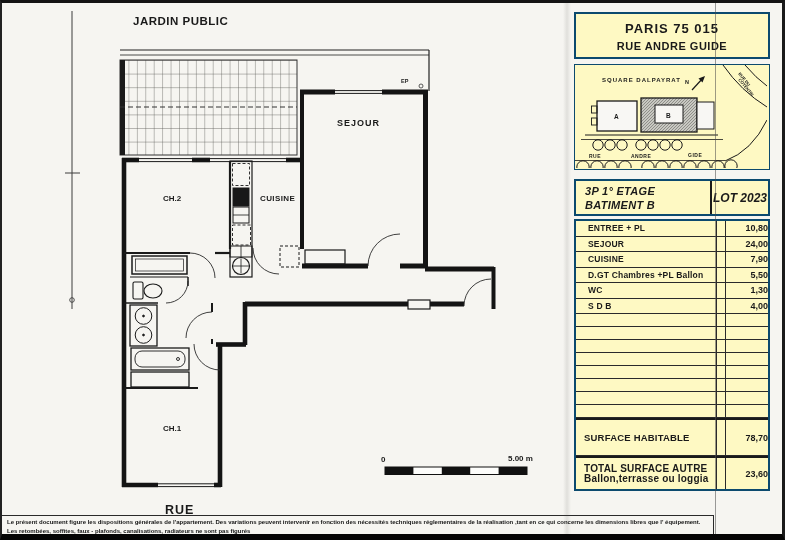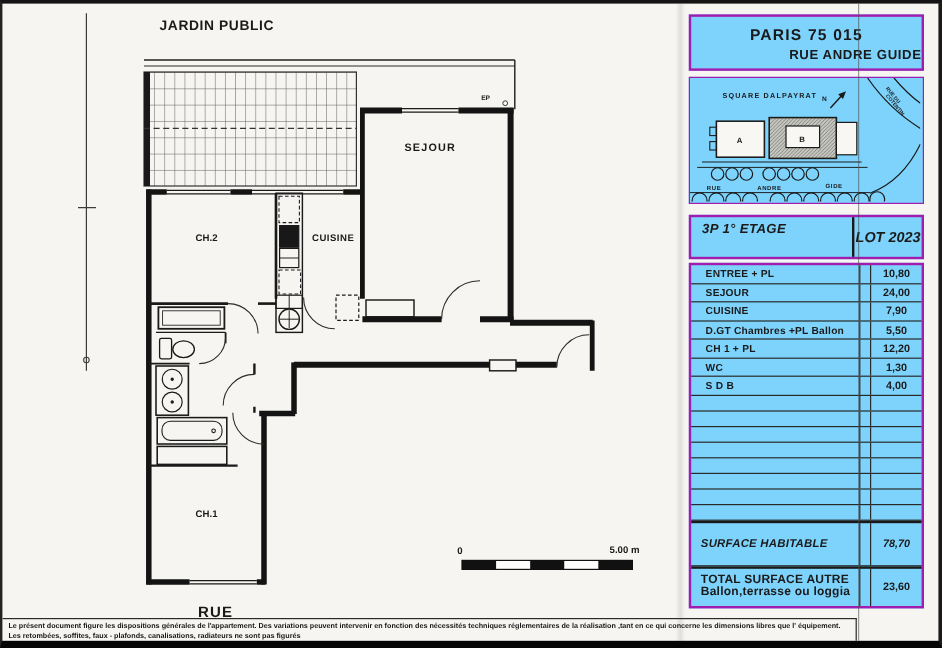--- a/index.html
+++ b/index.html
@@ -11,37 +11,37 @@
     box-sizing:border-box;
     font-family:"Liberation Sans",sans-serif;color:#1a1a1a;
   }
   .abs{position:absolute;}
   
   #scan-band{left:561px;top:0;width:8px;height:534px;
     background:linear-gradient(90deg,rgba(0,0,0,0) 0%,rgba(90,90,85,.14) 50%,rgba(0,0,0,0) 100%);}
   #fold-line{left:713px;top:0;width:1px;height:531px;background:#4a4a4a;opacity:.55;z-index:9;}
   
   #panel{left:572px;top:9px;width:196px;}
-  .tb-box{border:2px solid #a21caf;background:#7dd3fc;box-sizing:border-box;}
+  .tb-box{border:2px solid #0c4a6e;background:#fef9c3;box-sizing:border-box;}
   #tb-header{height:47px;text-align:center;padding-top:7px;}
   #tb-city{font-size:13px;font-weight:bold;letter-spacing:1px;}
-  #tb-street{font-size:11px;font-weight:bold;letter-spacing:.5px;margin-top:4px;text-align:right;}
+  #tb-street{font-size:11px;font-weight:bold;letter-spacing:.5px;margin-top:4px;}
   #tb-map{margin-top:5px;height:106px;padding:0;border-width:1.5px;}
   #tb-lot{margin-top:9px;height:37px;display:flex;font-style:italic;}
   #tb-lot .left{flex:1;padding:3px 0 0 9px;font-weight:bold;font-size:11px;line-height:14px;letter-spacing:.3px;}
   #tb-lot .right{width:56px;border-left:2px solid #1a1a1a;display:flex;align-items:center;justify-content:center;
      font-weight:bold;font-size:12px;}
   #tb-table{margin-top:3px;border-width:2px;}
   .row{display:flex;align-items:center;border-bottom:1px solid #2a2a2a;box-sizing:border-box;}
   .row.data{height:15.5px;}
   .row.empty{height:13px;}
   .row .lbl{flex:1;padding-left:12px;font-size:8.5px;font-weight:bold;letter-spacing:.2px;}
   .row .sep{align-self:stretch;width:8px;border-left:1px solid #2a2a2a;border-right:1px solid #2a2a2a;}
-  .row .val{width:42px;text-align:center;font-size:9px;font-weight:bold;}
-  .row.surface{height:38px;border-top:2px solid #1a1a1a;font-style:italic;}
+  .row .val{width:42px;text-align:right;font-size:9px;font-weight:bold;}
+  .row.surface{height:38px;border-top:2px solid #1a1a1a;}
   .row.surface .lbl{font-size:9.5px;padding-left:8px;}
   .row.total{height:33px;border-bottom:none;border-top:2px solid #1a1a1a;}
   .row.total .lbl{font-size:10px;line-height:10px;padding-left:8px;}
   
   #footer{left:0px;top:512px;width:712px;height:22px;border-top:1.5px solid #2a2a2a;
     border-right:1px solid #2a2a2a;padding:2px 3px 0 5px;box-sizing:border-box;
     font-size:6px;font-weight:bold;line-height:9px;color:#161616;white-space:nowrap;overflow:hidden;}
   
   #plan{left:0;top:0;}
   svg text{font-family:"Liberation Sans",sans-serif;font-weight:bold;fill:#1a1a1a;}
@@ -253,20 +253,21 @@
             <circle cx="129" cy="102" r="6.2"></circle>
           <circle cx="143" cy="102" r="6.2"></circle>
             <circle cx="156" cy="101" r="6.2"></circle>
         </g>
       </svg>
     </div>
 
     <div id="tb-lot" class="tb-box">
       <div class="left">
         <div>3P 1° ETAGE</div>
+        <div>BATIMENT B</div>
       </div>
       <div class="right">LOT 2023</div>
     </div>
 
     <div id="tb-table" class="tb-box">
       <div class="row data">
           <span class="lbl">ENTREE  + PL</span>
           <span class="sep"></span>
           <span class="val">10,80</span>
         </div>
@@ -277,25 +278,20 @@
         </div>
       <div class="row data">
           <span class="lbl">CUISINE</span>
           <span class="sep"></span>
           <span class="val">7,90</span>
         </div>
       <div class="row data">
           <span class="lbl">D.GT Chambres +PL Ballon</span>
           <span class="sep"></span>
           <span class="val">5,50</span>
-        </div>
-      <div class="row data">
-          <span class="lbl">CH 1 + PL</span>
-          <span class="sep"></span>
-          <span class="val">12,20</span>
         </div>
       <div class="row data">
           <span class="lbl">WC</span>
           <span class="sep"></span>
           <span class="val">1,30</span>
         </div>
       <div class="row data">
           <span class="lbl">S D B</span>
           <span class="sep"></span>
           <span class="val">4,00</span>

